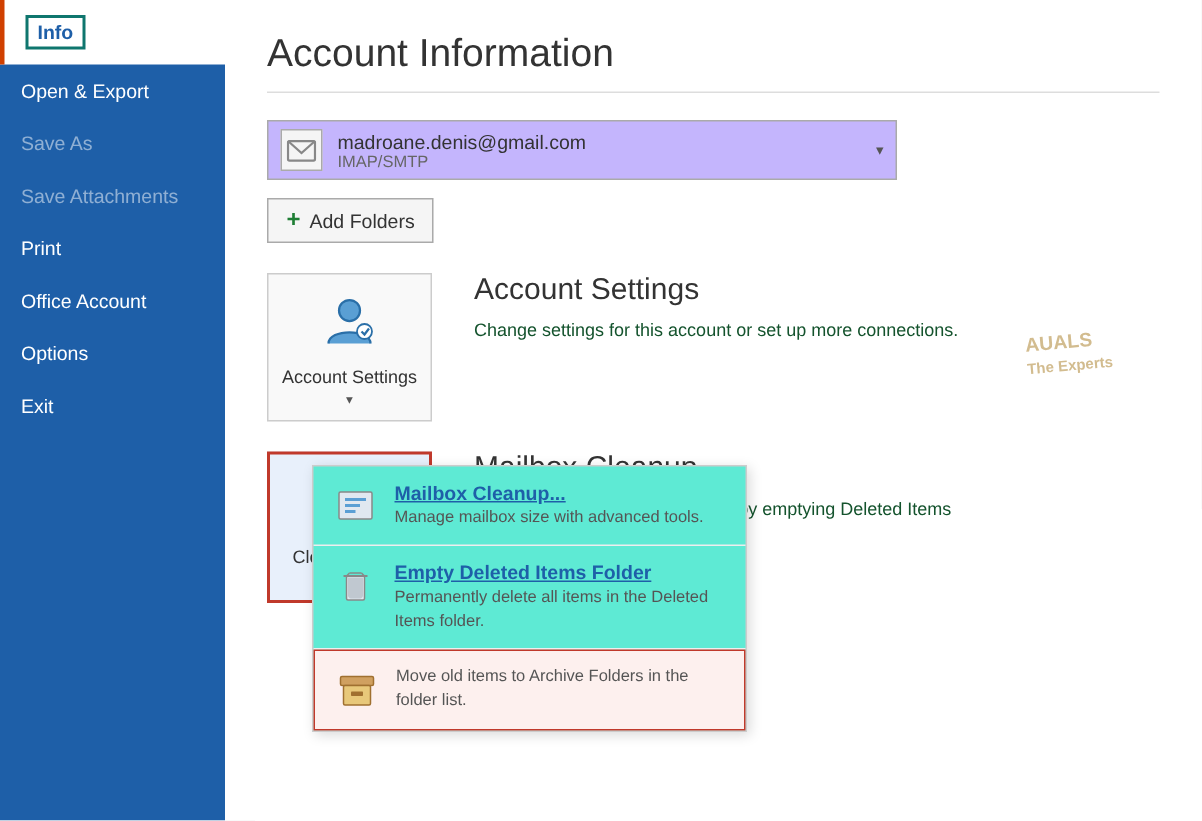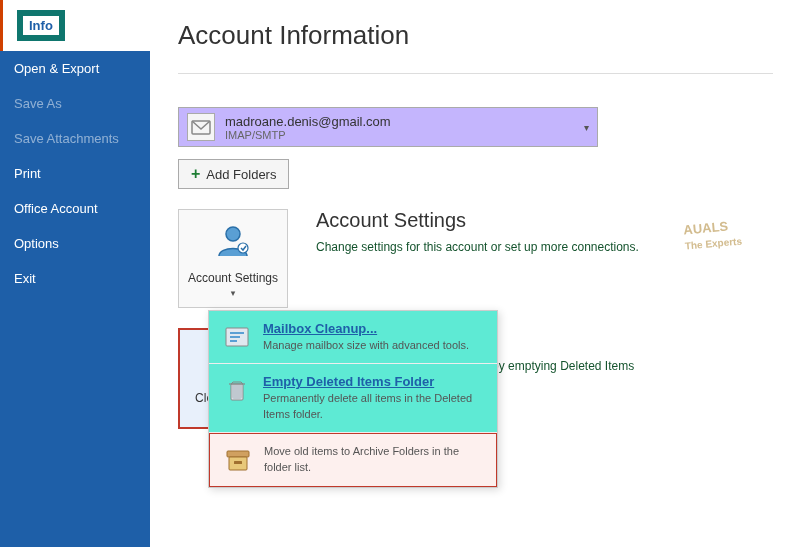--- a/index.html
+++ b/index.html
@@ -21,42 +21,42 @@
       font-size: 13px;
     }
     .sidebar-item.active {
       background: #fff;
       color: #1e5fa8;
       font-weight: 600;
       border-left: 3px solid #d04000;
     }
     .sidebar-item.active .active-box {
       display: inline-block;
-      border: 6px solid #0f766e;
+      border: 2px solid #0f766e;
       padding: 2px 6px;
       color: #1e5fa8;
     }
     .sidebar-item.disabled { color: rgba(255,255,255,0.5); cursor: default; }
 
     
     .main {
       flex: 1;
       background: #fff;
       padding: 20px 28px;
       position: relative;
       overflow: hidden;
     }
 
     .page-title {
       font-size: 26px;
       font-weight: 300;
       color: #333;
-      margin-bottom: 33px;
+      margin-bottom: 18px;
       border-bottom: 1px solid #ddd;
-      padding-bottom: 22px;
+      padding-bottom: 10px;
     }
 
     
     .account-dropdown {
       display: flex;
       align-items: center;
       border: 1px solid #aaa;
       padding: 5px 8px;
       background: #c4b5fd;
       width: 420px;

